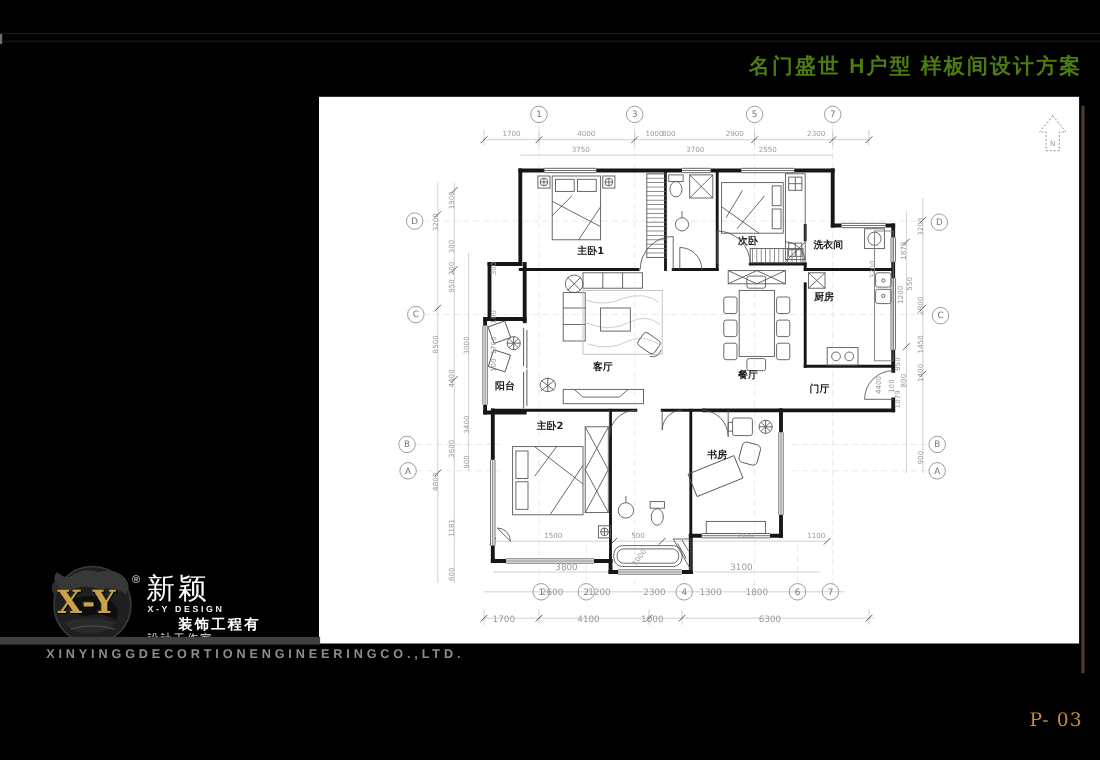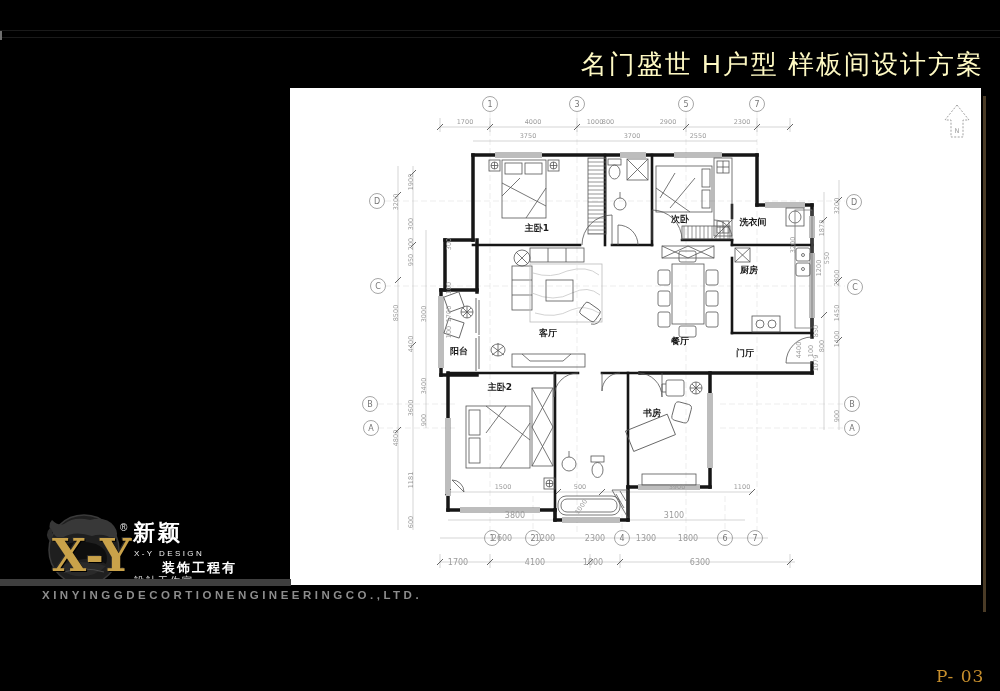--- a/index.html
+++ b/index.html
@@ -1,41 +1,41 @@
 <!DOCTYPE html>
 <html><head>
 <meta charset="utf-8">
 <style>
   html,body{margin:0;padding:0;background:#000;}
   body{width:1000px;height:691px;position:relative;overflow:hidden;
        font-family:"Liberation Sans","DejaVu Sans",sans-serif;}
   .topline{position:absolute;left:0;width:1000px;height:1px;background:#1a1a1a;}
-  #titlebar{position:absolute;top:47px;right:16px;color:#fef9c3;font-size:26px;
-            font-weight:normal;letter-spacing:2px;white-space:nowrap;}
+  #titlebar{position:absolute;top:47px;right:16px;color:#4d7c0f;font-size:19px;
+            font-weight:bold;letter-spacing:2px;white-space:nowrap;}
   #paper{position:absolute;left:290px;top:88px;width:691px;height:497px;background:#ffffff;}
   #edgeStrip{position:absolute;left:983px;top:96px;width:3px;height:516px;background:#4a3b26;}
   #notch{position:absolute;left:0;top:31px;width:2px;height:9px;background:#6f6f6f;}
   
   #logo{position:absolute;left:44px;top:508px;width:200px;height:80px;}
   #logo .xy{position:absolute;left:8px;top:22px;font-family:"DejaVu Serif",serif;
-            font-weight:bold;font-size:44px;color:#C9A24A;letter-spacing:1px;
+            font-weight:bold;font-size:29px;color:#C9A24A;letter-spacing:1px;
             text-shadow:1px 1px 0 #000,-1px -1px 0 #2a2a2a;}
   #logo .reg{position:absolute;left:76px;top:14px;color:#e8e8e8;font-size:10px;}
-  #logo .cn{position:absolute;left:89px;top:10px;color:#fff;font-size:22px;font-weight:bold;
+  #logo .cn{position:absolute;left:89px;top:10px;color:#fff;font-size:26px;font-weight:normal;
             letter-spacing:3px;}
-  #logo .en{position:absolute;left:90px;top:41px;color:#f0f0f0;font-size:8px;font-weight:normal;
+  #logo .en{position:absolute;left:90px;top:41px;color:#f0f0f0;font-size:8px;font-weight:bold;
             letter-spacing:2.4px;}
   #logo .l1{position:absolute;left:90px;top:51px;color:#fff;font-size:13px;font-weight:bold;
             letter-spacing:2px;margin-left:28px;}
   #logo .l2{position:absolute;left:90px;top:66px;color:#e5e5e5;font-size:10px;letter-spacing:2px;}
   #divbar{position:absolute;left:0;top:579px;width:291px;height:7px;background:#3f3f3f;}
   #footerText{position:absolute;left:42px;top:589px;color:#8d8d8d;font-size:11.5px;
               font-weight:bold;letter-spacing:3.5px;white-space:nowrap;text-align:center;}
   #pageNum{position:absolute;left:936px;top:645px;color:#C78F2D;font-size:17px;
-           font-family:"DejaVu Serif",serif;letter-spacing:1px;margin-top:21px;}
+           font-family:"DejaVu Serif",serif;letter-spacing:1px;}
   svg text{font-family:"DejaVu Sans",sans-serif;}
   .dim{font-size:6.5px;fill:#9b9b9b;}
   .room{font-size:9px;font-weight:bold;fill:#1b1b1b;}
   .gridlab{font-size:8px;fill:#777;}
 </style>
 </head>
 <body>
 
 <div class="topline" style="top:30px"></div>
 <div class="topline" style="top:37px"></div>

